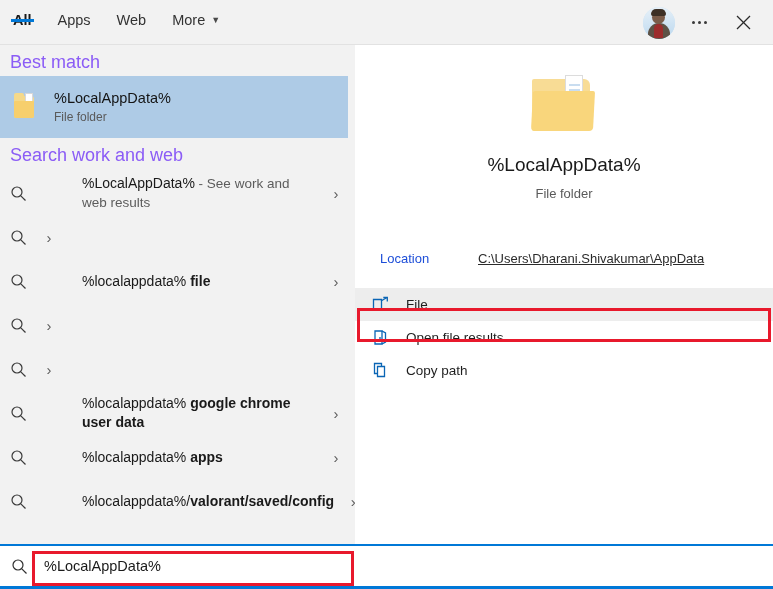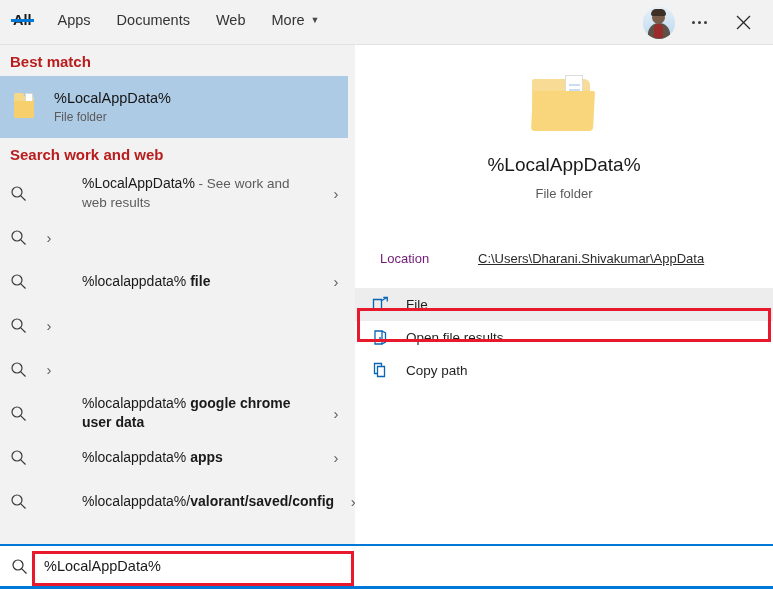--- a/index.html
+++ b/index.html
@@ -140,23 +140,23 @@
   
   .left-pane {
     position: absolute;
     left: 0; top: 45px;
     width: 355px;
     height: 499px;
     background: #f2f2f2;
     overflow: hidden;
   }
   .section-label {
-    font-size: 15px;
-    font-weight: bold;
-    color: #b91c1c;
+    font-size: 18px;
+    font-weight: normal;
+    color: #8b5cf6;
     padding: 9px 0 6px 10px;
     line-height: 16px;
   }
   .best-match {
     margin: 0 7px 0 0;
     height: 62px;
     background: #aecbe6;
     display: flex;
     align-items: center;
     padding-left: 10px;
@@ -329,21 +329,21 @@
     display: flex;
     align-items: center;
     margin-top: 42px;
     padding: 0 0 0 25px;
     height: 26px;
   }
   .location-key {
     width: 98px;
     flex: 0 0 auto;
     font-size: 13px;
-    color: #701a75;
+    color: #1d4ed8;
   }
   .location-val {
     font-size: 13px;
     color: #2b2b2b;
     text-decoration: underline;
     cursor: default;
   }
 
   .actions { margin-top: 17px; }
   .action-row {
@@ -418,23 +418,20 @@
 
   <div class="header">
     <div class="tabs">
       <div class="tab active">
         <span>All</span>
       </div>
       <div class="tab">
         <span>Apps</span>
       </div>
       <div class="tab">
-        <span>Documents</span>
-      </div>
-      <div class="tab">
         <span>Web</span>
       </div>
       <div class="tab">
         <span>More</span><span class="caret">▼</span>
       </div>
     </div>
 
     <div class="header-right">
       <div class="avatar">
         <span class="sky"></span>

